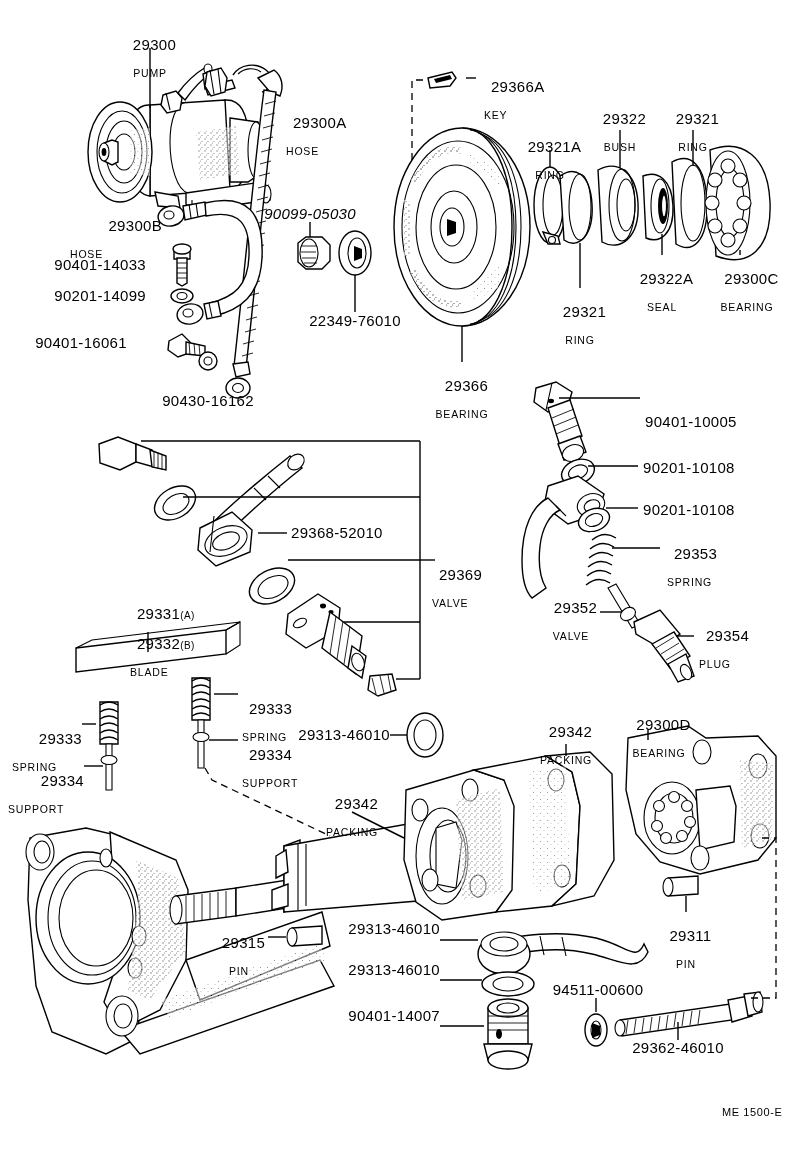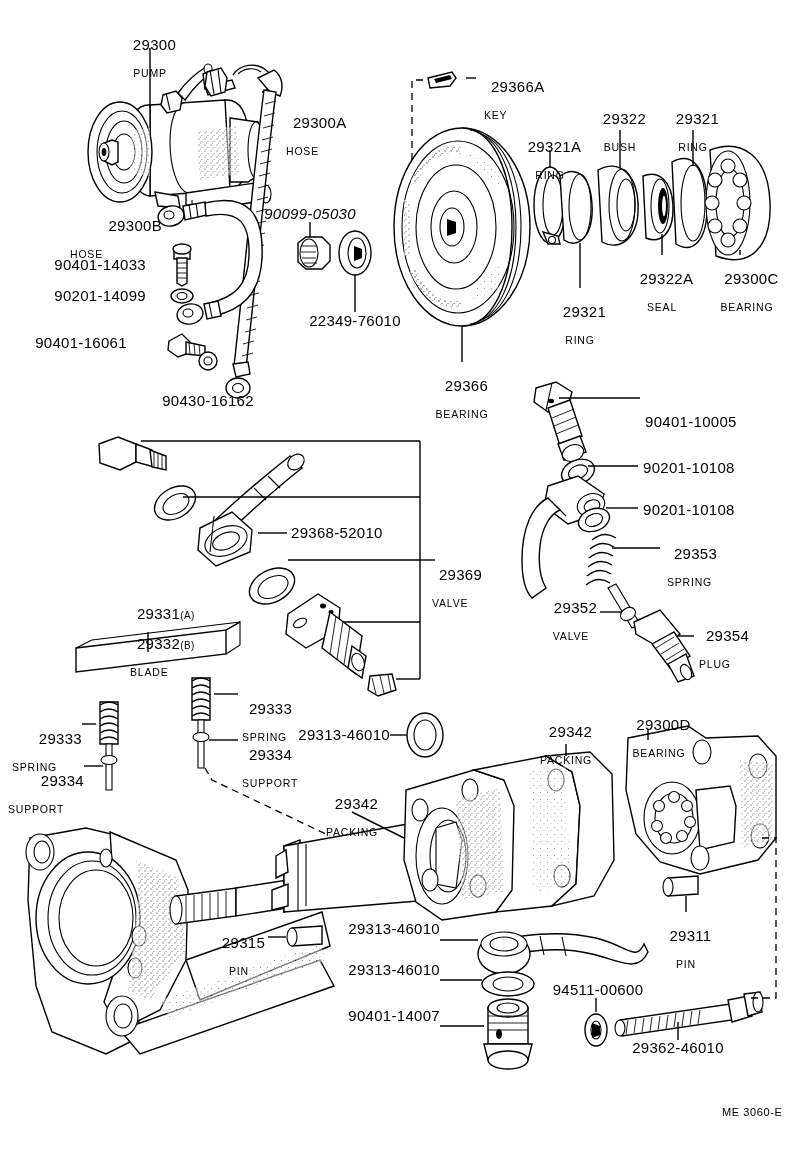--- a/index.html
+++ b/index.html
@@ -651,13 +651,13 @@
   <span>29311</span>
   <span class="sub">PIN</span>
 </div>
 
 <div class="lbl pn rt" style="left:314px;top:921px;width:126px;">29313-46010</div>
 <div class="lbl pn rt" style="left:314px;top:962px;width:126px;">29313-46010</div>
 <div class="lbl pn rt" style="left:314px;top:1008px;width:126px;">90401-14007</div>
 <div class="lbl pn ctr" style="left:536px;top:982px;width:124px;">94511-00600</div>
 <div class="lbl pn ctr" style="left:616px;top:1040px;width:124px;">29362-46010</div>
 
-<div class="code" style="left:722px;top:1106px;">ME 3060-E</div>
+<div class="code" style="left:722px;top:1106px;">ME 1500-E</div>
 
 </body></html>

